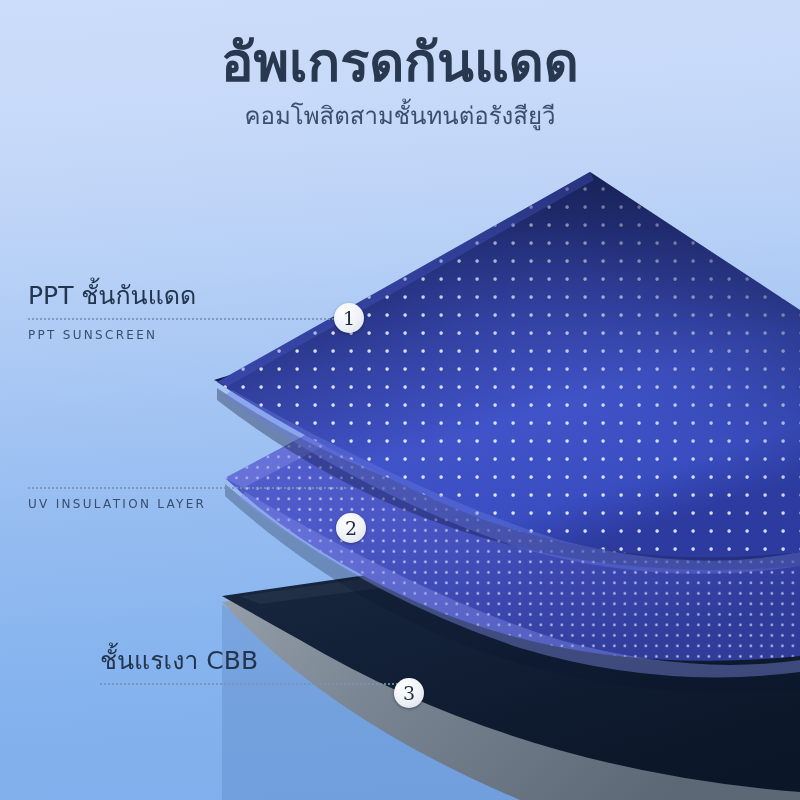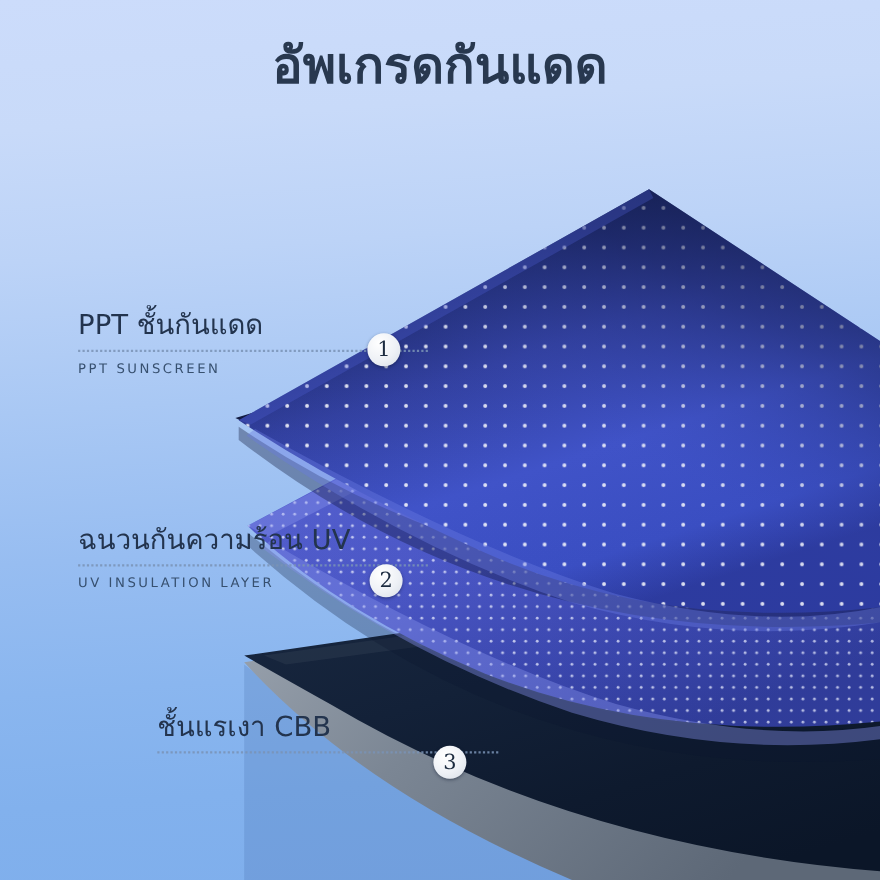--- a/index.html
+++ b/index.html
@@ -28,21 +28,21 @@
   .header {
     position: absolute;
     top: 0; left: 0;
     width: 800px;
     text-align: center;
     z-index: 40;
   }
   .title {
     margin: 0;
     padding-top: 36px;
-    font-size: 46px;
+    font-size: 54px;
     line-height: 1.0;
     font-weight: 700;
     color: #28384f;
     letter-spacing: 0px;
   }
   .subtitle {
     margin: 0;
     padding-top: 14px;
     font-size: 24px;
     line-height: 1.0;
@@ -59,21 +59,20 @@
   .fabric-stack svg {
     display: block;
     width: 800px;
     height: 800px;
   }
 
   
   .callout {
     position: absolute;
     z-index: 50;
-    margin-left: 43px;
   }
   .callout-th {
     margin: 0;
     font-size: 25px;
     line-height: 1.05;
     font-weight: 400;
     color: #23344e;
     white-space: nowrap;
   }
   .callout-rule {
@@ -259,31 +258,31 @@
         <path d="M 590 172 L 217 382 L 228 386 L 594 180 Z" fill="#4e60d8" opacity="0.30"></path>
 
         <path d="M 232 390 Q 420 496 560 540 Q 690 574 800 552 L 800 566
                  Q 660 588 520 548 Q 370 498 224 396 Z" fill="#6a7ae0" opacity="0.40"></path>
       </g>
     </svg>
   </div>
 
   <div class="header">
     <h1 class="title">อัพเกรดกันแดด</h1>
+    <p class="subtitle">คอมโพสิตสามชั้นทนต่อรังสียูวี</p>
   </div>
 
   <div class="callout callout-1">
     <p class="callout-th">PPT ชั้นกันแดด</p>
     <div class="callout-rule"></div>
     <p class="callout-en">PPT SUNSCREEN</p>
   </div>
   <div class="badge badge-1">1</div>
 
   <div class="callout callout-2">
-    <p class="callout-th">ฉนวนกันความร้อน UV</p>
     <div class="callout-rule"></div>
     <p class="callout-en">UV INSULATION LAYER</p>
   </div>
   <div class="badge badge-2">2</div>
 
   <div class="callout callout-3">
     <p class="callout-th">ชั้นแรเงา CBB</p>
     <div class="callout-rule"></div>
   </div>
   <div class="badge badge-3">3</div>

